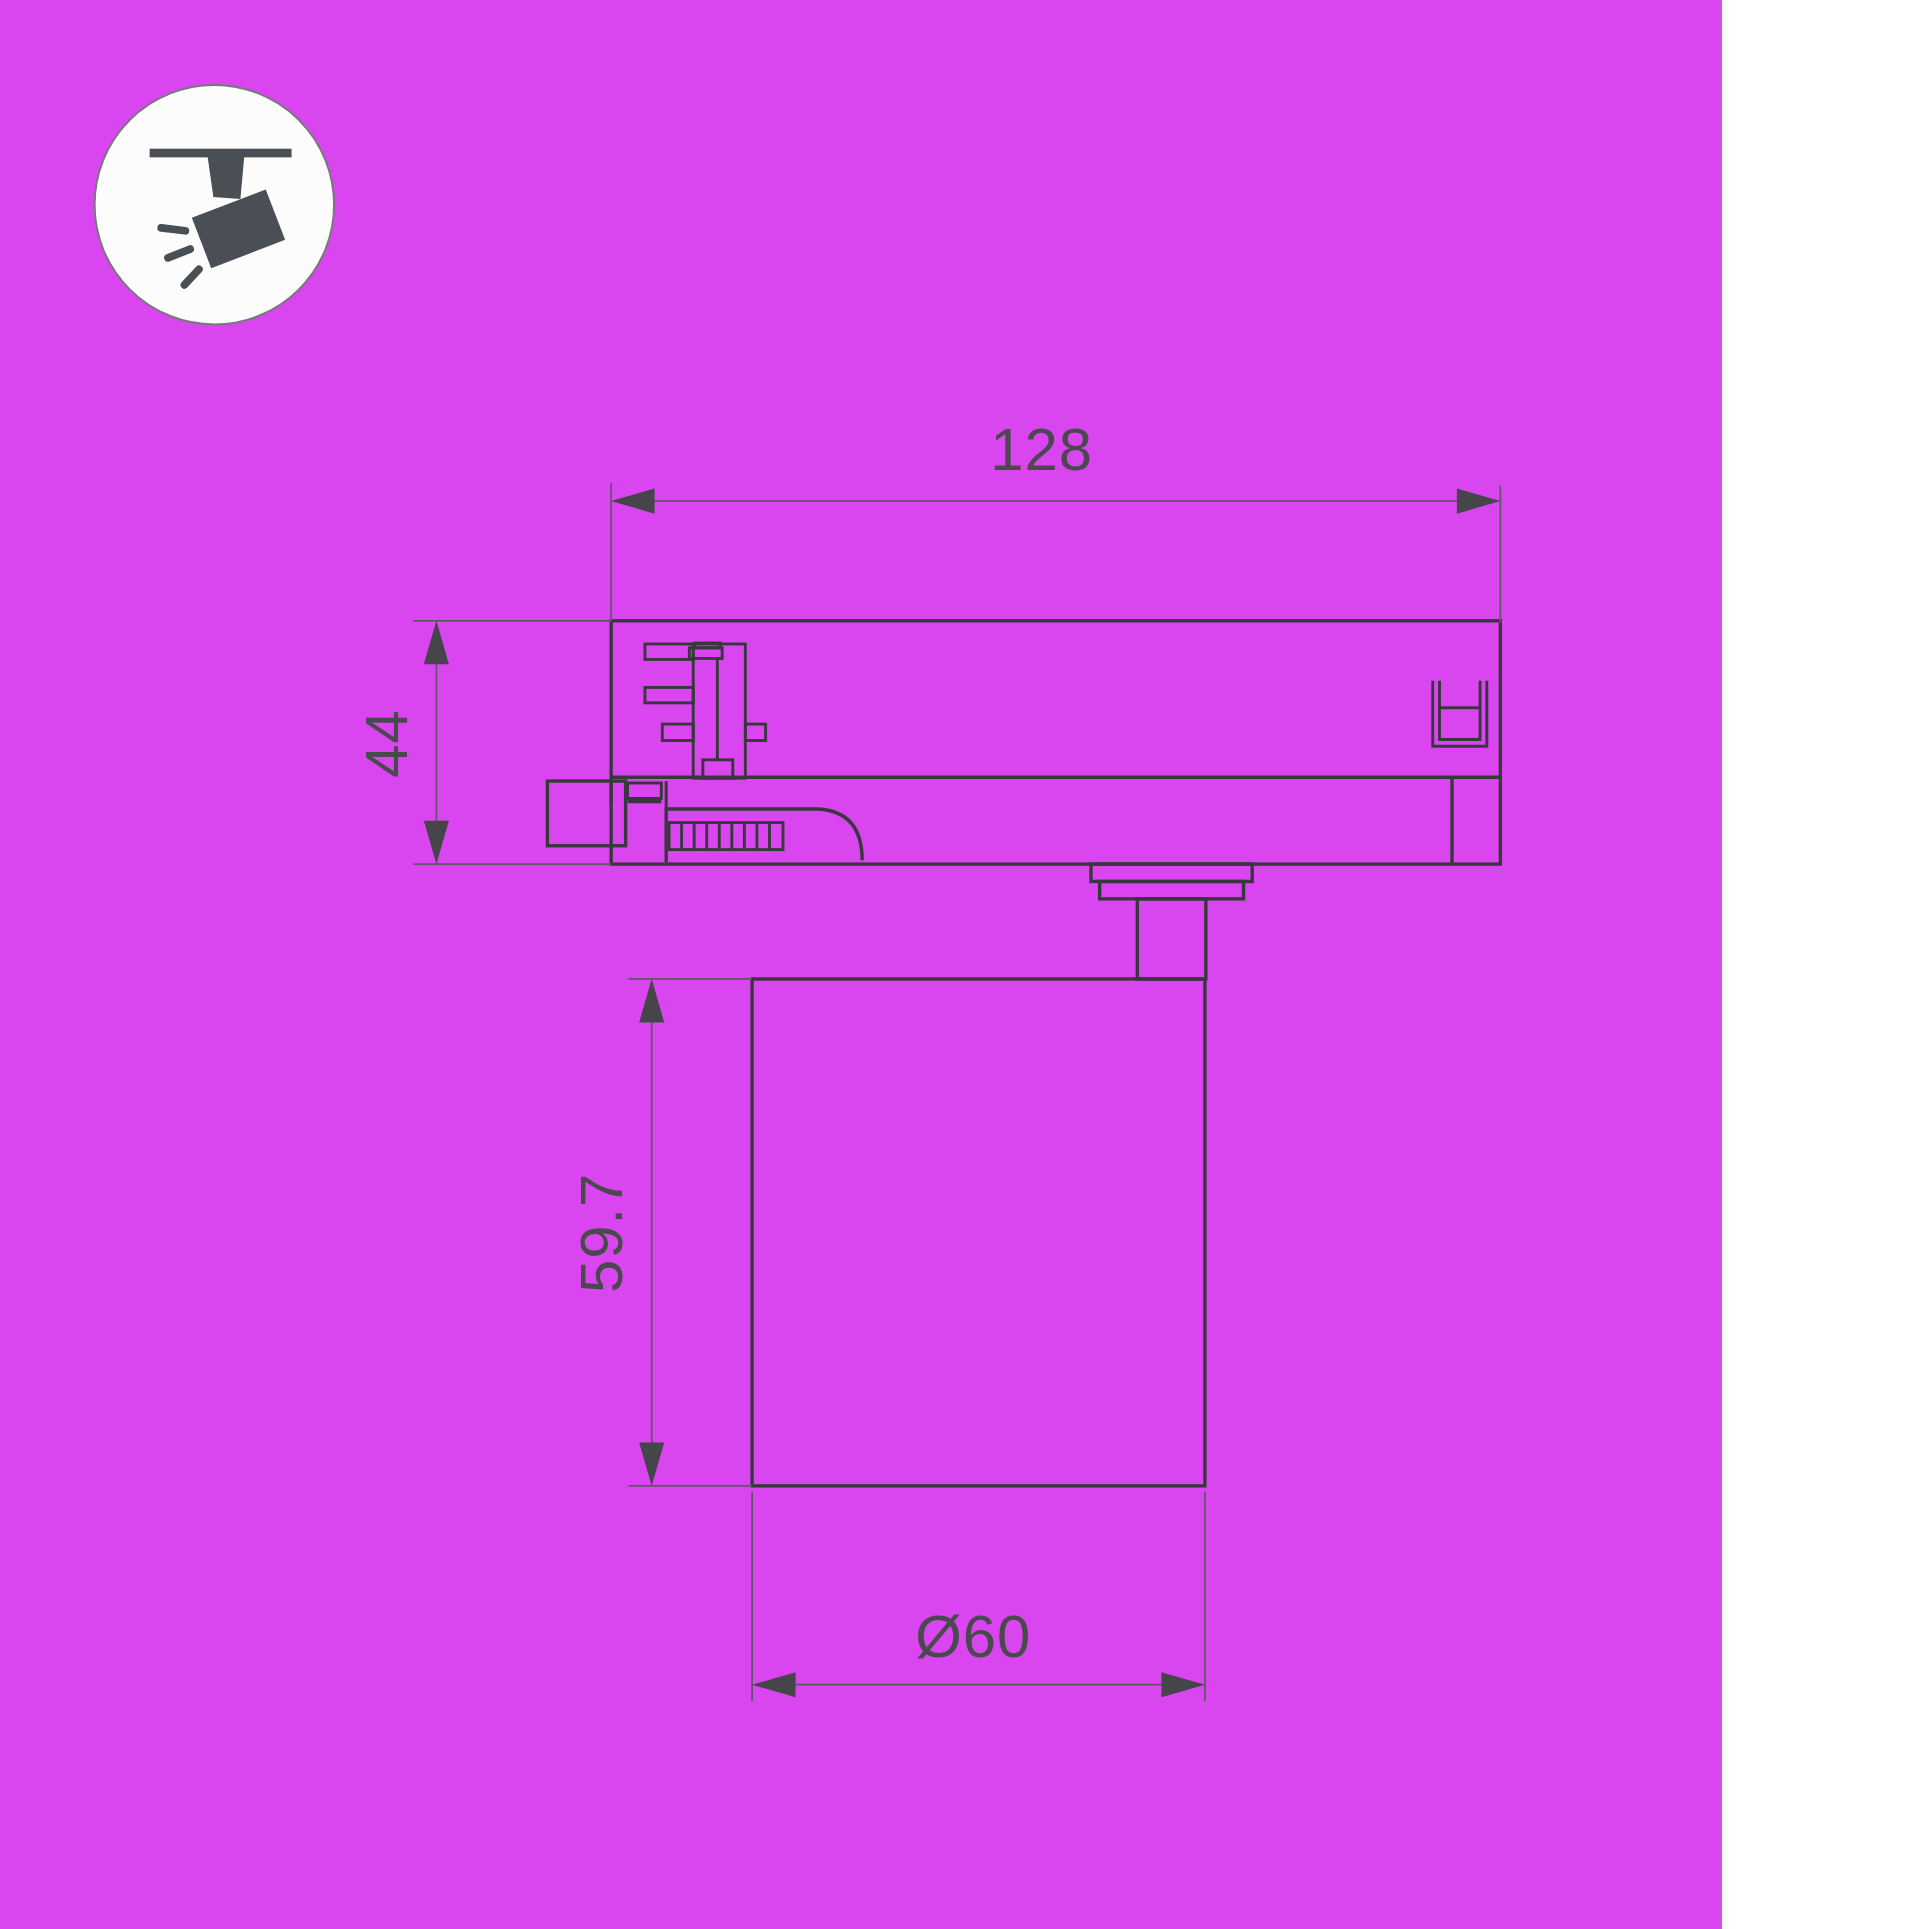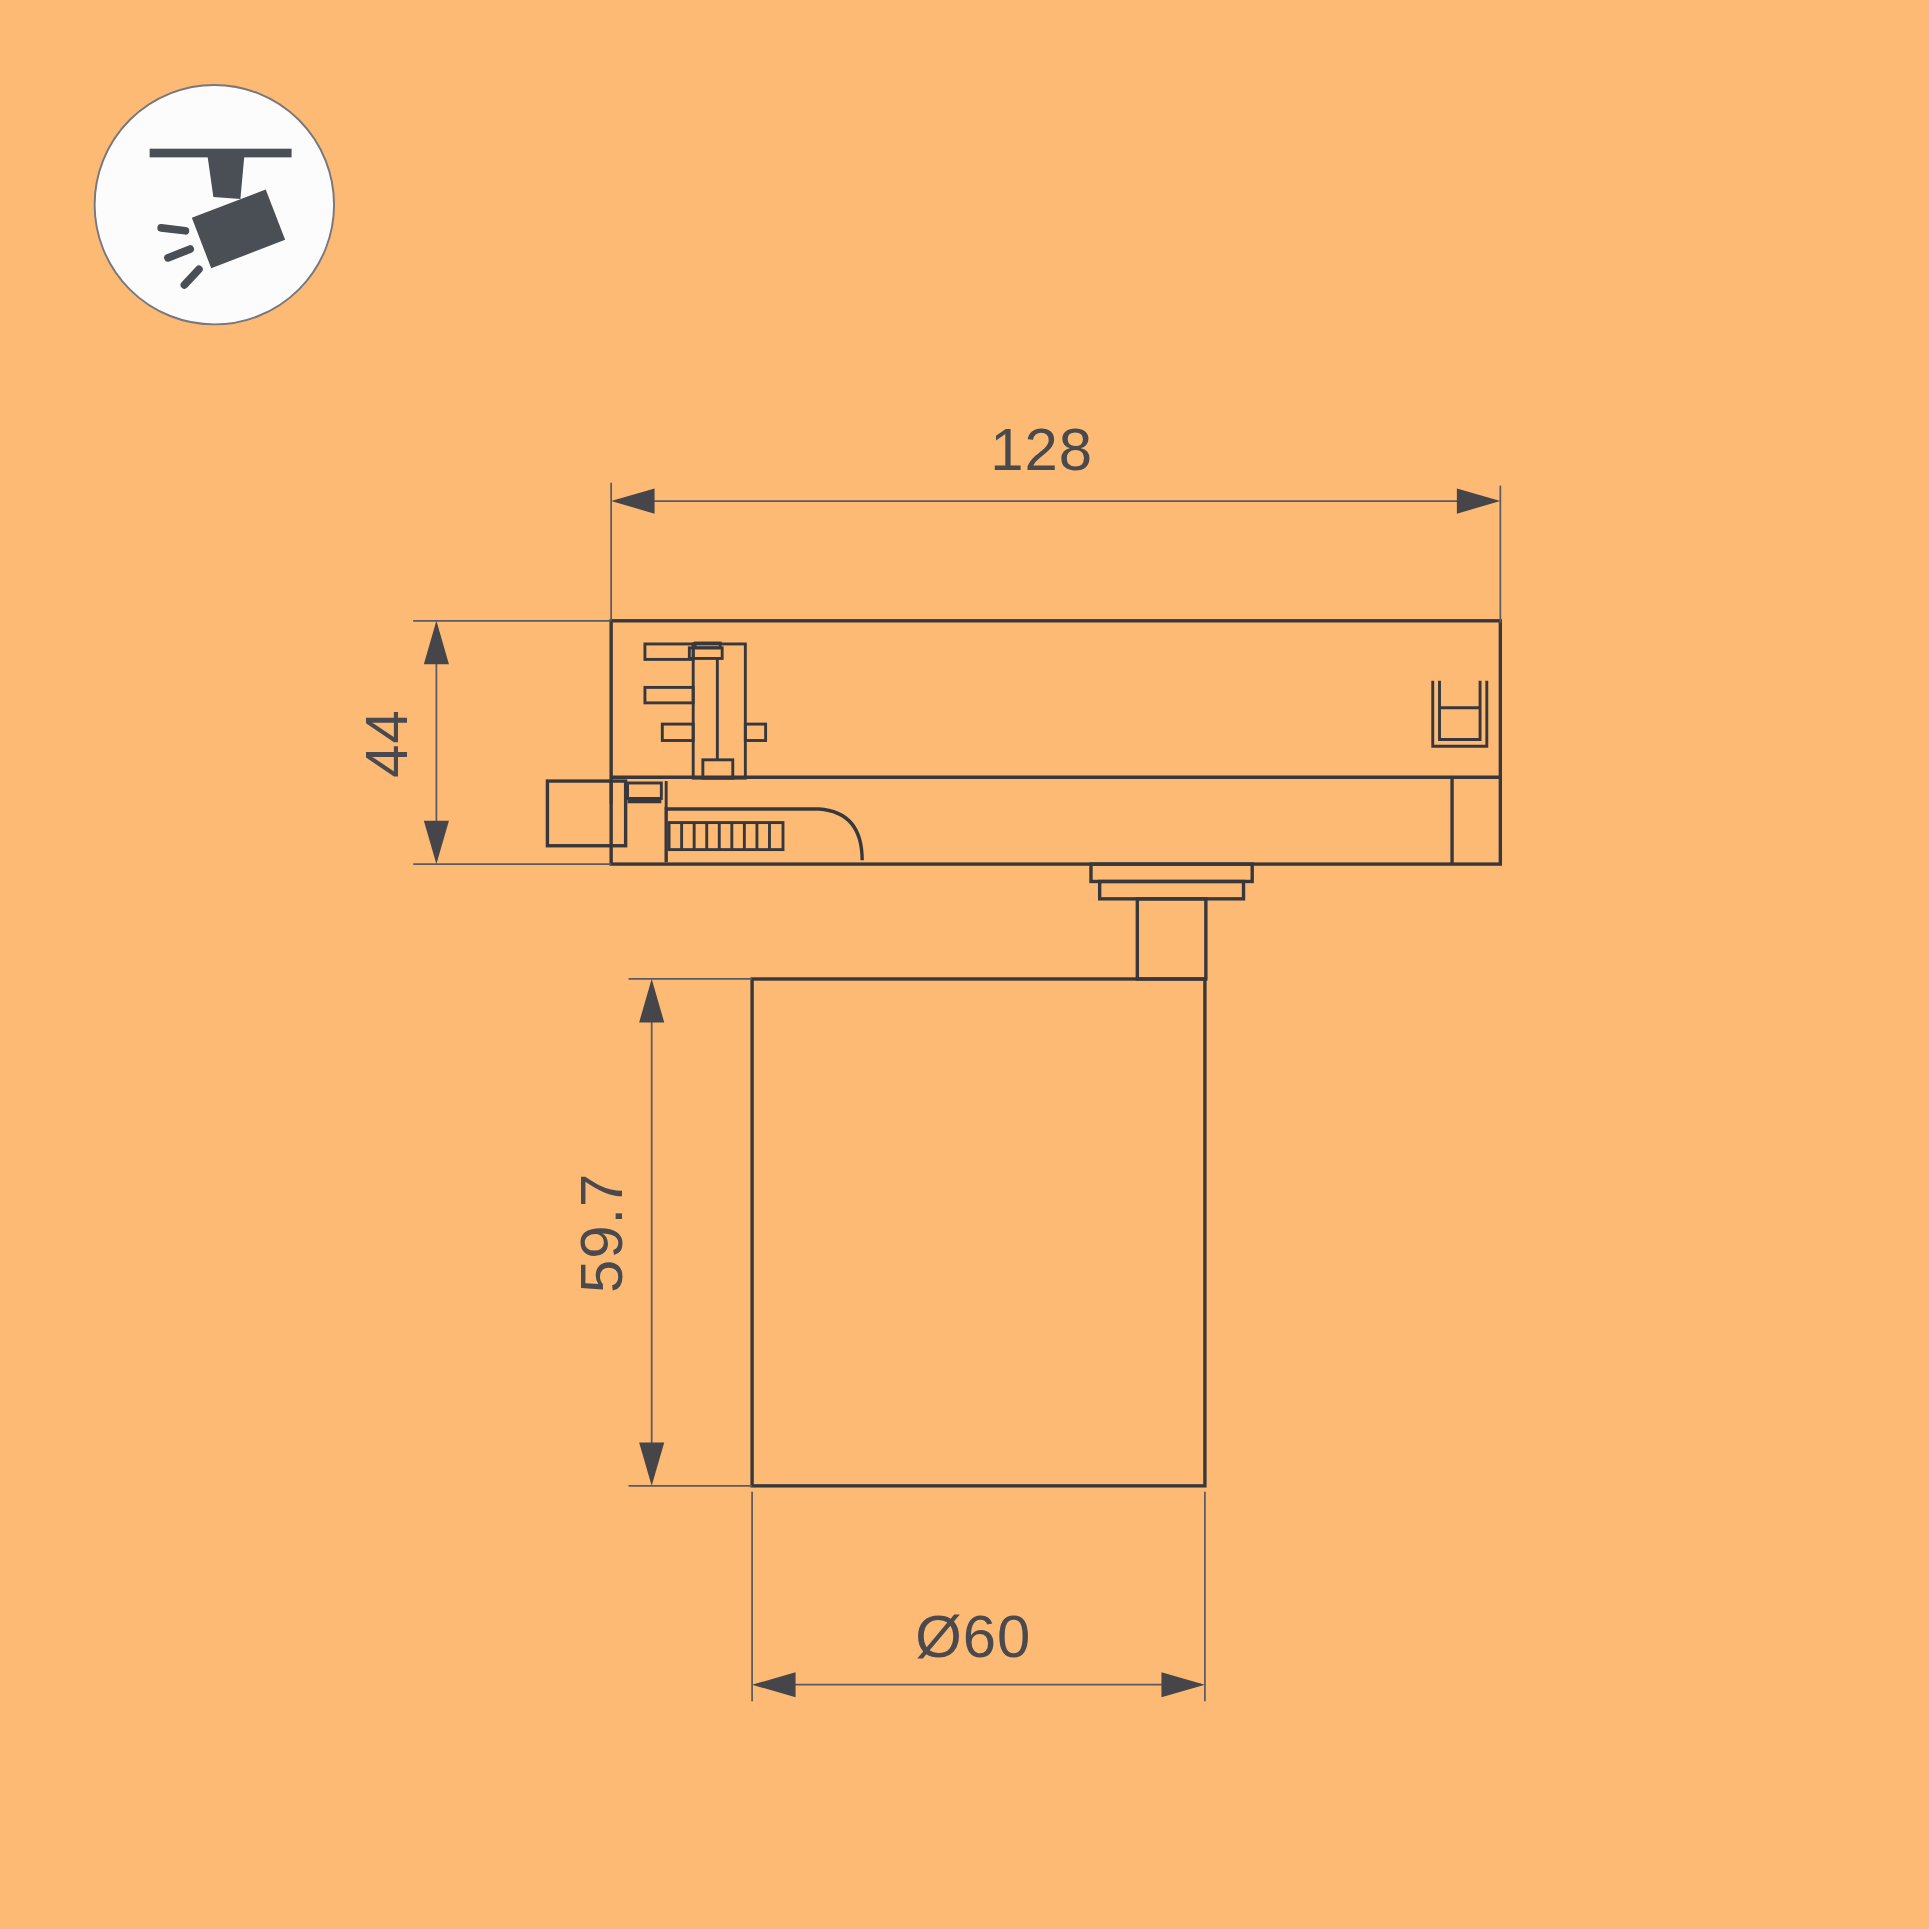--- a/index.html
+++ b/index.html
@@ -2,23 +2,23 @@
 <html><head>
 <meta charset="utf-8">
 <style>
   html, body {
     margin: 0;
     padding: 0;
     background: #ffffff;
   }
   .canvas {
     position: relative;
-    width: 1929px;
+    width: 1722px;
     height: 1929px;
-    background: #fdba74;
+    background: #d946ef;
     font-family: "Liberation Sans", sans-serif;
     overflow: hidden;
   }
   svg { display: block; }
   text {
     font-family: "Liberation Sans", sans-serif;
     font-size: 62px;
     font-weight: 400;
     fill: #4a4a4e;
     letter-spacing: 1px;

